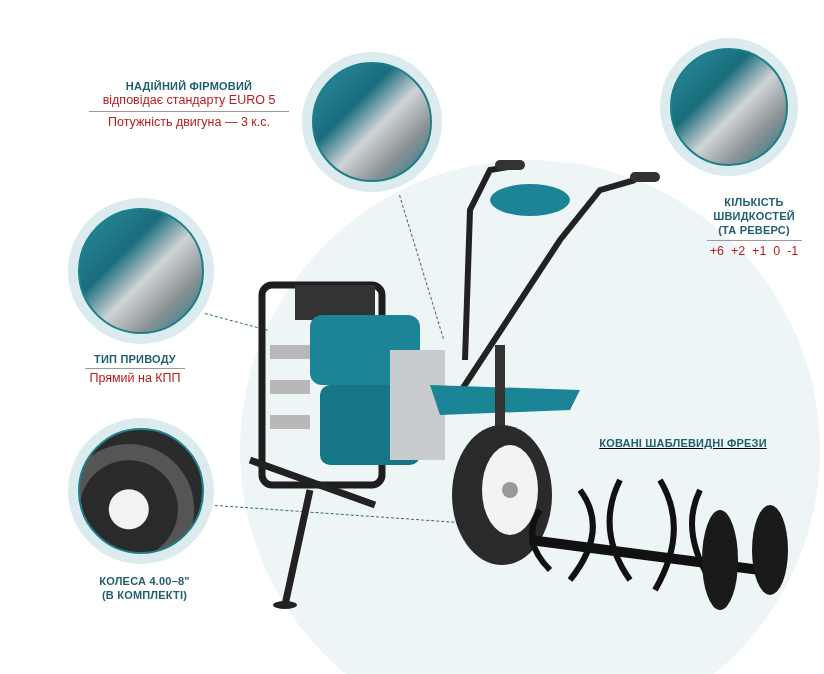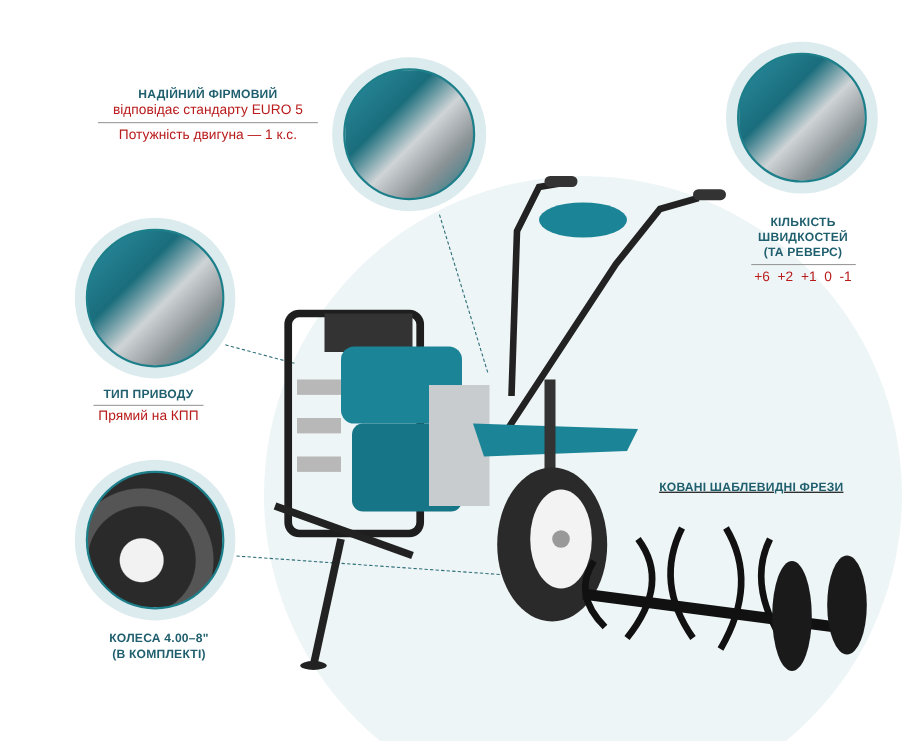--- a/index.html
+++ b/index.html
@@ -76,24 +76,24 @@
     <path d="M460 340 q-20 40 10 90"></path>
   </g>
   <ellipse cx="480" cy="410" rx="18" ry="50" fill="#1a1a1a"></ellipse>
   <ellipse cx="530" cy="400" rx="18" ry="45" fill="#1a1a1a"></ellipse>
 </svg>
 
 <div class="callout" style="left:84px;top:79px;width:210px;">
   <div class="title">НАДІЙНИЙ ФІРМОВИЙ</div>
   <div class="sub">відповідає стандарту EURO 5</div>
   <div class="rule" style="width:200px;"></div>
-  <div class="sub">Потужність двигуна — 1 к.с.</div>
+  <div class="sub">Потужність двигуна — 3 к.с.</div>
 </div>
 
-<div class="callout" style="left:660px;top:195px;width:140px;text-align:center;">
+<div class="callout" style="left:684px;top:195px;width:140px;text-align:center;">
   <div class="title">КІЛЬКІСТЬ</div>
   <div class="title">ШВИДКОСТЕЙ</div>
   <div class="title">(ТА РЕВЕРС)</div>
   <div class="rule" style="width:95px;"></div>
   <div class="sub" style="white-space:pre;">+6  +2  +1  0  -1</div>
 </div>
 
 <div class="callout" style="left:70px;top:352px;width:130px;">
   <div class="title">ТИП ПРИВОДУ</div>
   <div class="rule" style="width:100px;margin:2px auto 2px auto;"></div>

